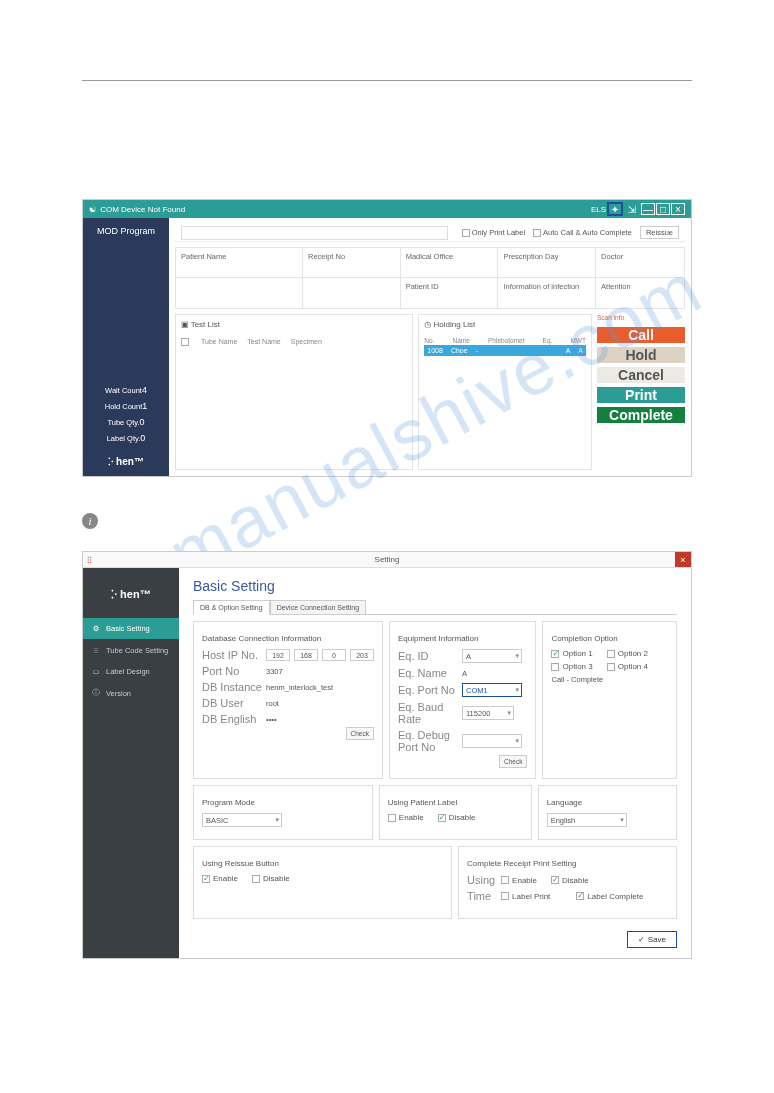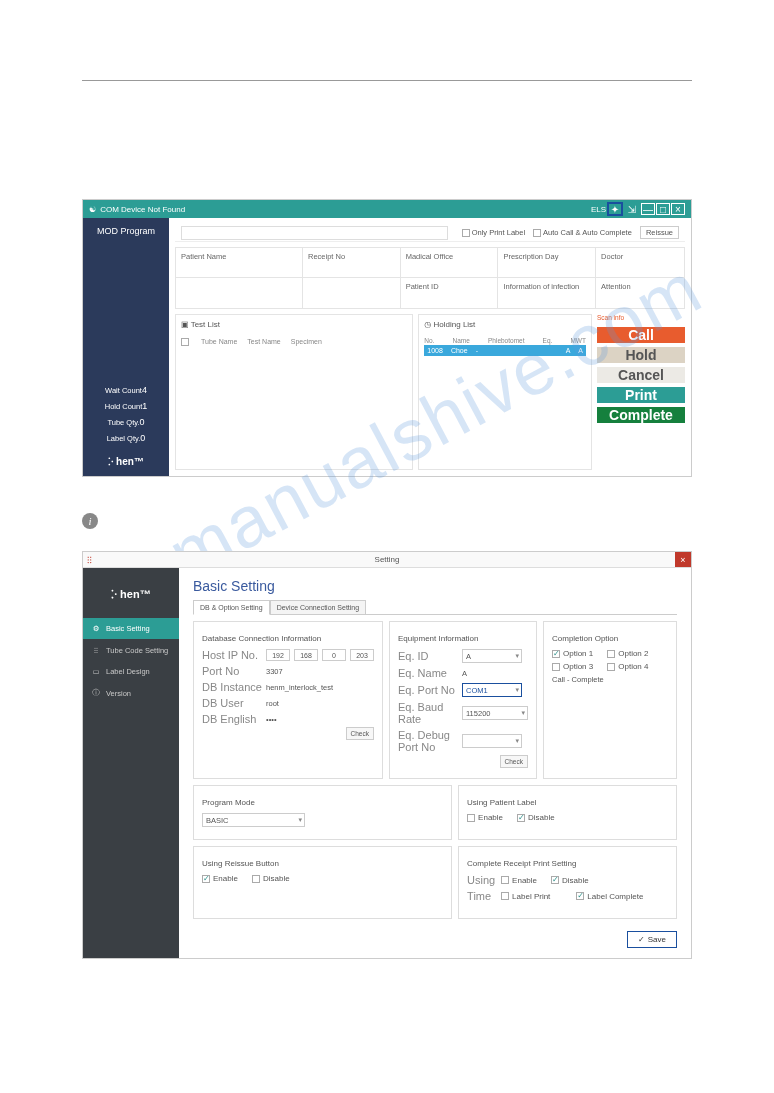--- a/index.html
+++ b/index.html
@@ -257,21 +257,21 @@
           <div class="kv">
                 <label>Eq. Name</label>
                 <span class="val">A</span>
               </div>
           <div class="kv">
                 <label>Eq. Port No</label>
                 <span class="sel hl" style="width:60px">COM1</span>
               </div>
           <div class="kv">
                 <label>Eq. Baud Rate</label>
-                <span class="sel" style="width:66px">115200</span>
+                <span class="sel" style="width:52px">115200</span>
               </div>
           <div class="kv">
                 <label>Eq. Debug Port No</label>
                 <span class="sel" style="width:60px"></span>
               </div>
           <div style="text-align:right"><span class="chk-btn">Check</span></div>
         </div>
         <div class="card" style="flex:0.9">
           <div class="card-h">Completion Option</div>
           <div class="opts">
@@ -282,28 +282,32 @@
             <span><span class="ck2"></span><span>Option 3</span></span>
             <span><span class="ck2"></span><span>Option 4</span></span>
           </div>
           <div class="val">Call - Complete</div>
         </div>
       </div>
 
       <div class="cards-row">
         <div class="card" style="flex:1.2">
           <div class="card-h">Program Mode</div>
-          <span class="sel" style="width:103px">BASIC</span>
+          <span class="sel" style="width:80px">BASIC</span>
         </div>
         <div class="card" style="flex:1">
           <div class="card-h">Using Patient Label</div>
           <div class="opts">
             <span><span class="ck2"></span><span>Enable</span></span>
             <span><span class="ck2 on"></span><span>Disable</span></span>
           </div>
+        </div>
+        <div class="card" style="flex:0.9">
+          <div class="card-h">Language</div>
+          <span class="sel" style="width:80px">English</span>
         </div>
       </div>
 
       <div class="cards-row">
         <div class="card" style="flex:1.2">
           <div class="card-h">Using Reissue Button</div>
           <div class="opts">
             <span><span class="ck2 on"></span><span>Enable</span></span>
             <span><span class="ck2"></span><span>Disable</span></span>
           </div>

